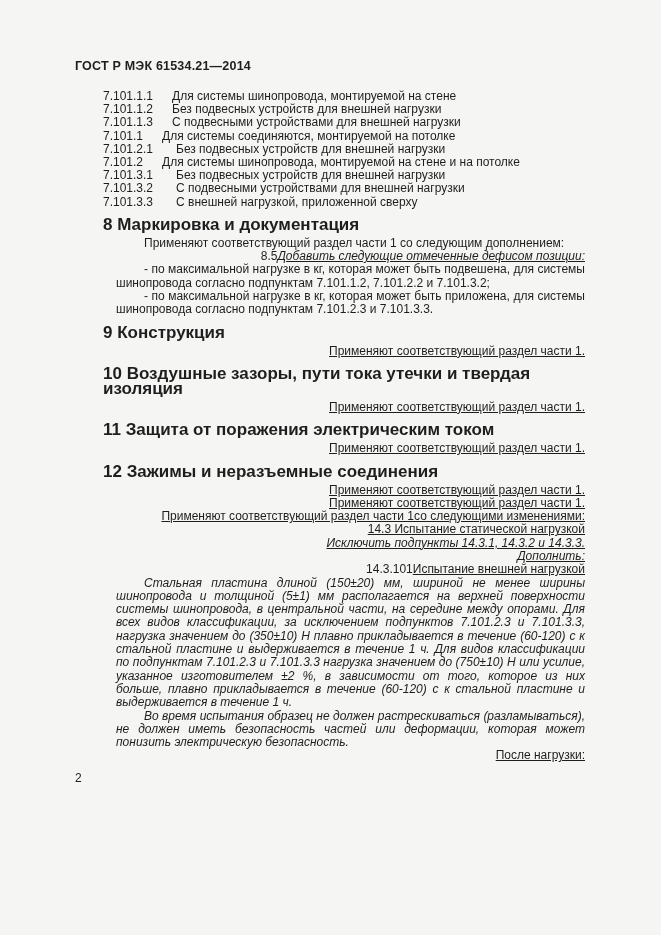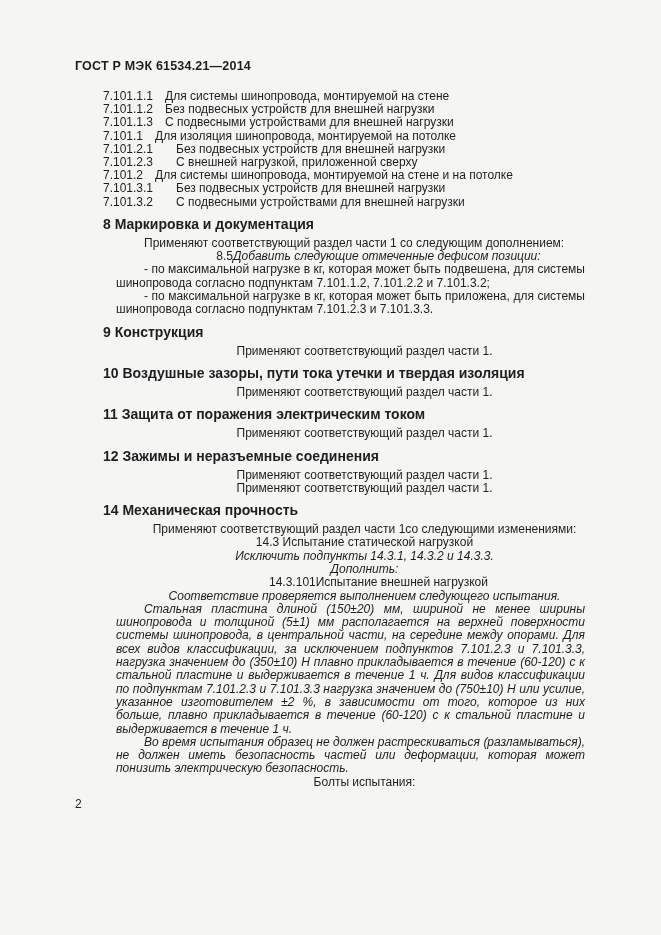--- a/index.html
+++ b/index.html
@@ -24,40 +24,40 @@
     line-height: 14px;
     margin-bottom: 17px;
     letter-spacing: 0.2px;
   }
   .cl-list {
     margin-left: 28px;
     font-size: 12px;
     line-height: 13.2px;
   }
   .cl-item { white-space: nowrap; }
-  .cl-num { margin-right: 12px; }
+  .cl-num { margin-right: 19px; }
   .cl-item.wide .cl-num {
     display: inline-block;
     width: 64px;
     margin-right: 9px;
   }
   .sec-h {
     font-weight: bold;
-    font-size: 14px;
+    font-size: 17px;
     line-height: 15px;
     margin: 8px 0 5px 28px;
   }
   .para {
     font-size: 12px;
     line-height: 13.3px;
     text-align: justify;
     text-indent: 28px;
     margin-left: 41px;
   }
-  .para.noj { text-align: center; }
+  .para.noj { text-align: right; text-decoration: underline; }
   .italic { font-style: italic; }
   .c-num { display: inline-block; min-width: 34px; font-style: normal; }
   .c-num.wide { min-width: 62px; }
   .page-num {
     font-size: 12px;
     line-height: 13px;
     margin-top: 9px;
   }
 </style>
 </head>
@@ -71,36 +71,36 @@
     <div class="cl-item">
       <span class="cl-num">7.101.1.1</span><span class="cl-text">Для системы шинопровода, монтируемой на стене</span>
     </div>
     <div class="cl-item">
       <span class="cl-num">7.101.1.2</span><span class="cl-text">Без подвесных устройств для внешней нагрузки</span>
     </div>
     <div class="cl-item">
       <span class="cl-num">7.101.1.3</span><span class="cl-text">С подвесными устройствами для внешней нагрузки</span>
     </div>
     <div class="cl-item">
-      <span class="cl-num">7.101.1</span><span class="cl-text">Для изоляция шинопровода, монтируемой на потолке</span>
+      <span class="cl-num">7.101.1</span><span class="cl-text">Для системы соединяются, монтируемой на потолке</span>
     </div>
     <div class="cl-item wide">
       <span class="cl-num">7.101.2.1</span><span class="cl-text">Без подвесных устройств для внешней нагрузки</span>
-    </div>
-    <div class="cl-item wide">
-      <span class="cl-num">7.101.2.3</span><span class="cl-text">С внешней нагрузкой, приложенной сверху</span>
     </div>
     <div class="cl-item">
       <span class="cl-num">7.101.2</span><span class="cl-text">Для системы шинопровода, монтируемой на стене и на потолке</span>
     </div>
     <div class="cl-item wide">
       <span class="cl-num">7.101.3.1</span><span class="cl-text">Без подвесных устройств для внешней нагрузки</span>
     </div>
     <div class="cl-item wide">
       <span class="cl-num">7.101.3.2</span><span class="cl-text">С подвесными устройствами для внешней нагрузки</span>
+    </div>
+    <div class="cl-item wide">
+      <span class="cl-num">7.101.3.3</span><span class="cl-text">С внешней нагрузкой, приложенной сверху</span>
     </div>
   </div>
 
   <div class="sec-h">8 Маркировка и документация</div>
   <div class="para">Применяют соответствующий раздел части 1 со следующим дополнением:</div>
   <div class="para noj">
     <span class="c-num">8.5</span><span class="italic">Добавить следующие отмеченные дефисом позиции:</span>
   </div>
   <div class="para">- по максимальной нагрузке в кг, которая может быть подвешена, для системы шинопровода согласно подпунктам 7.101.1.2, 7.101.2.2 и 7.101.3.2;</div>
   <div class="para">- по максимальной нагрузке в кг, которая может быть приложена, для системы шинопровода согласно подпунктам 7.101.2.3 и 7.101.3.3.</div>
@@ -112,28 +112,26 @@
   <div class="para noj">Применяют соответствующий раздел части 1.</div>
 
   <div class="sec-h">11 Защита от поражения электрическим током</div>
   <div class="para noj">Применяют соответствующий раздел части 1.</div>
 
   <div class="sec-h">12 Зажимы и неразъемные соединения</div>
   <div class="para noj">Применяют соответствующий раздел части 1.</div>
 
   <div class="para noj">Применяют соответствующий раздел части 1.</div>
 
-  <div class="sec-h">14 Механическая прочность</div>
   <div class="para noj">Применяют соответствующий раздел части 1со следующими изменениями:</div>
   <div class="para noj">14.3 Испытание статической нагрузкой</div>
   <div class="para noj italic">Исключить подпункты 14.3.1, 14.3.2 и 14.3.3.</div>
   <div class="para noj italic">Дополнить:</div>
   <div class="para noj">
     <span class="c-num wide">14.3.101</span><span>Испытание внешней нагрузкой</span>
   </div>
-  <div class="para noj italic">Соответствие проверяется выполнением следующего испытания.</div>
   <div class="para italic">Стальная пластина длиной (150±20) мм, шириной не менее ширины шинопровода и толщиной (5±1) мм располагается на верхней поверхности системы шинопровода, в центральной части, на середине между опорами. Для всех видов классификации, за исключением подпунктов 7.101.2.3 и 7.101.3.3, нагрузка значением до (350±10) Н плавно прикладывается в течение (60-120) с к стальной пластине и выдерживается в течение 1 ч. Для видов классификации по подпунктам 7.101.2.3 и 7.101.3.3 нагрузка значением до (750±10) Н или усилие, указанное изготовителем ±2 %, в зависимости от того, которое из них больше, плавно прикладывается в течение (60-120) с к стальной пластине и выдерживается в течение 1 ч.</div>
   <div class="para italic">Во время испытания образец не должен растрескиваться (разламываться), не должен иметь безопасность частей или деформации, которая может понизить электрическую безопасность.</div>
-  <div class="para noj">Болты испытания:</div>
+  <div class="para noj">После нагрузки:</div>
 
   <div class="page-num">2</div>
 
 </div>
 
 </body></html>

